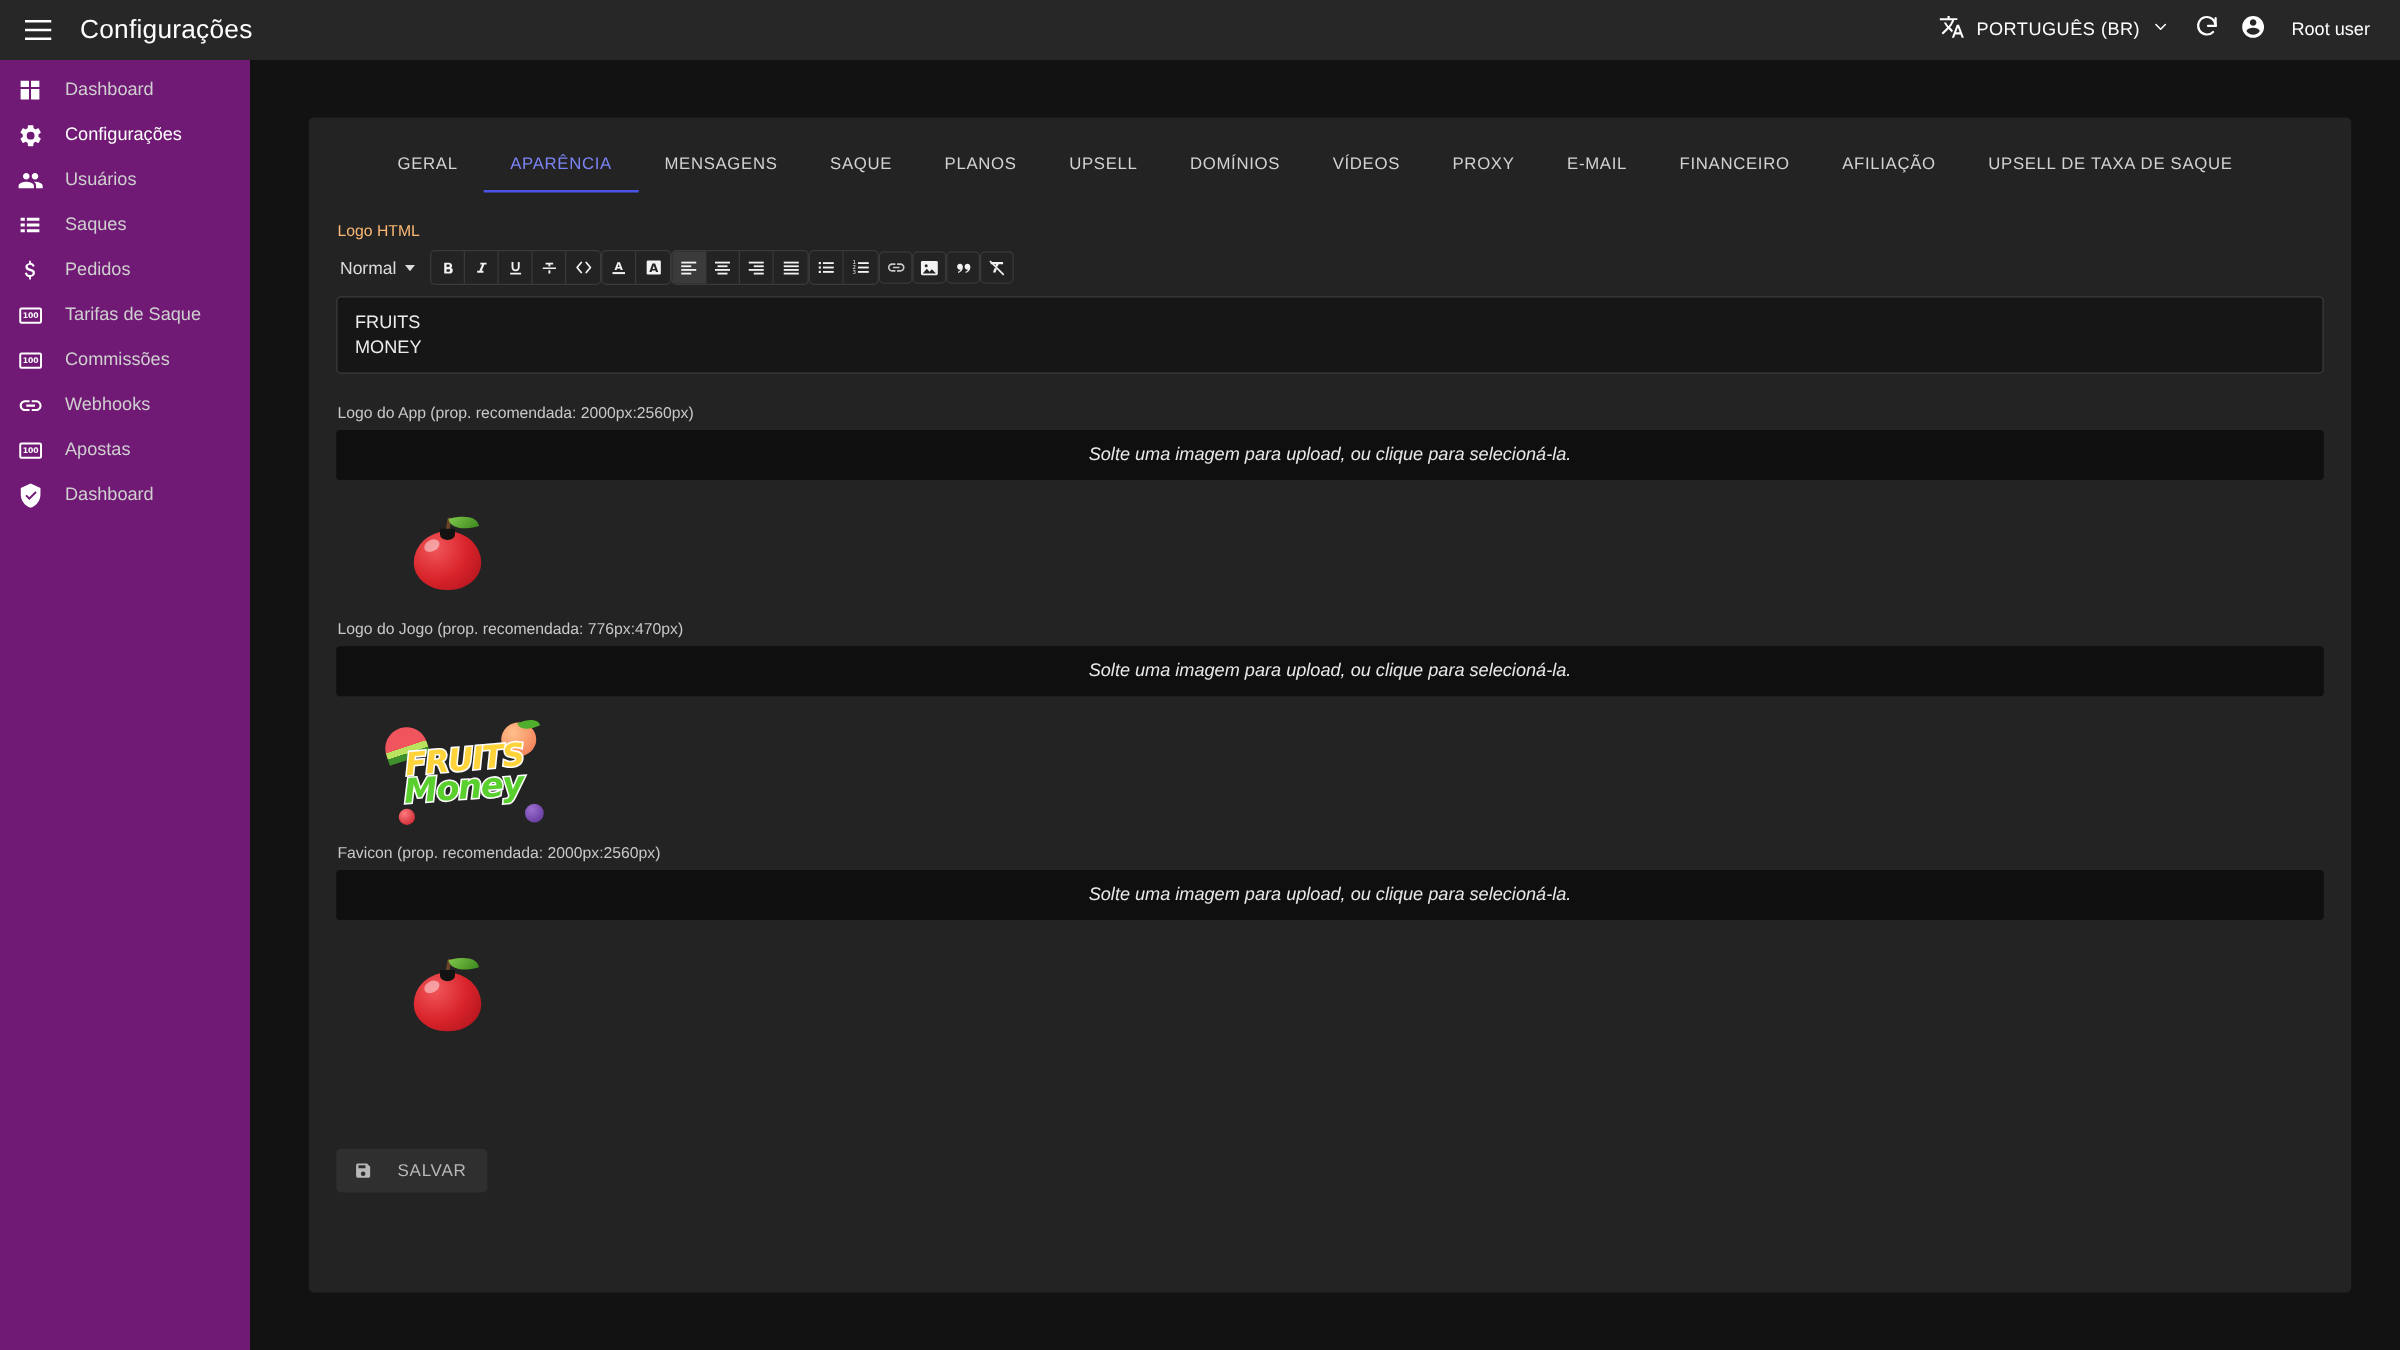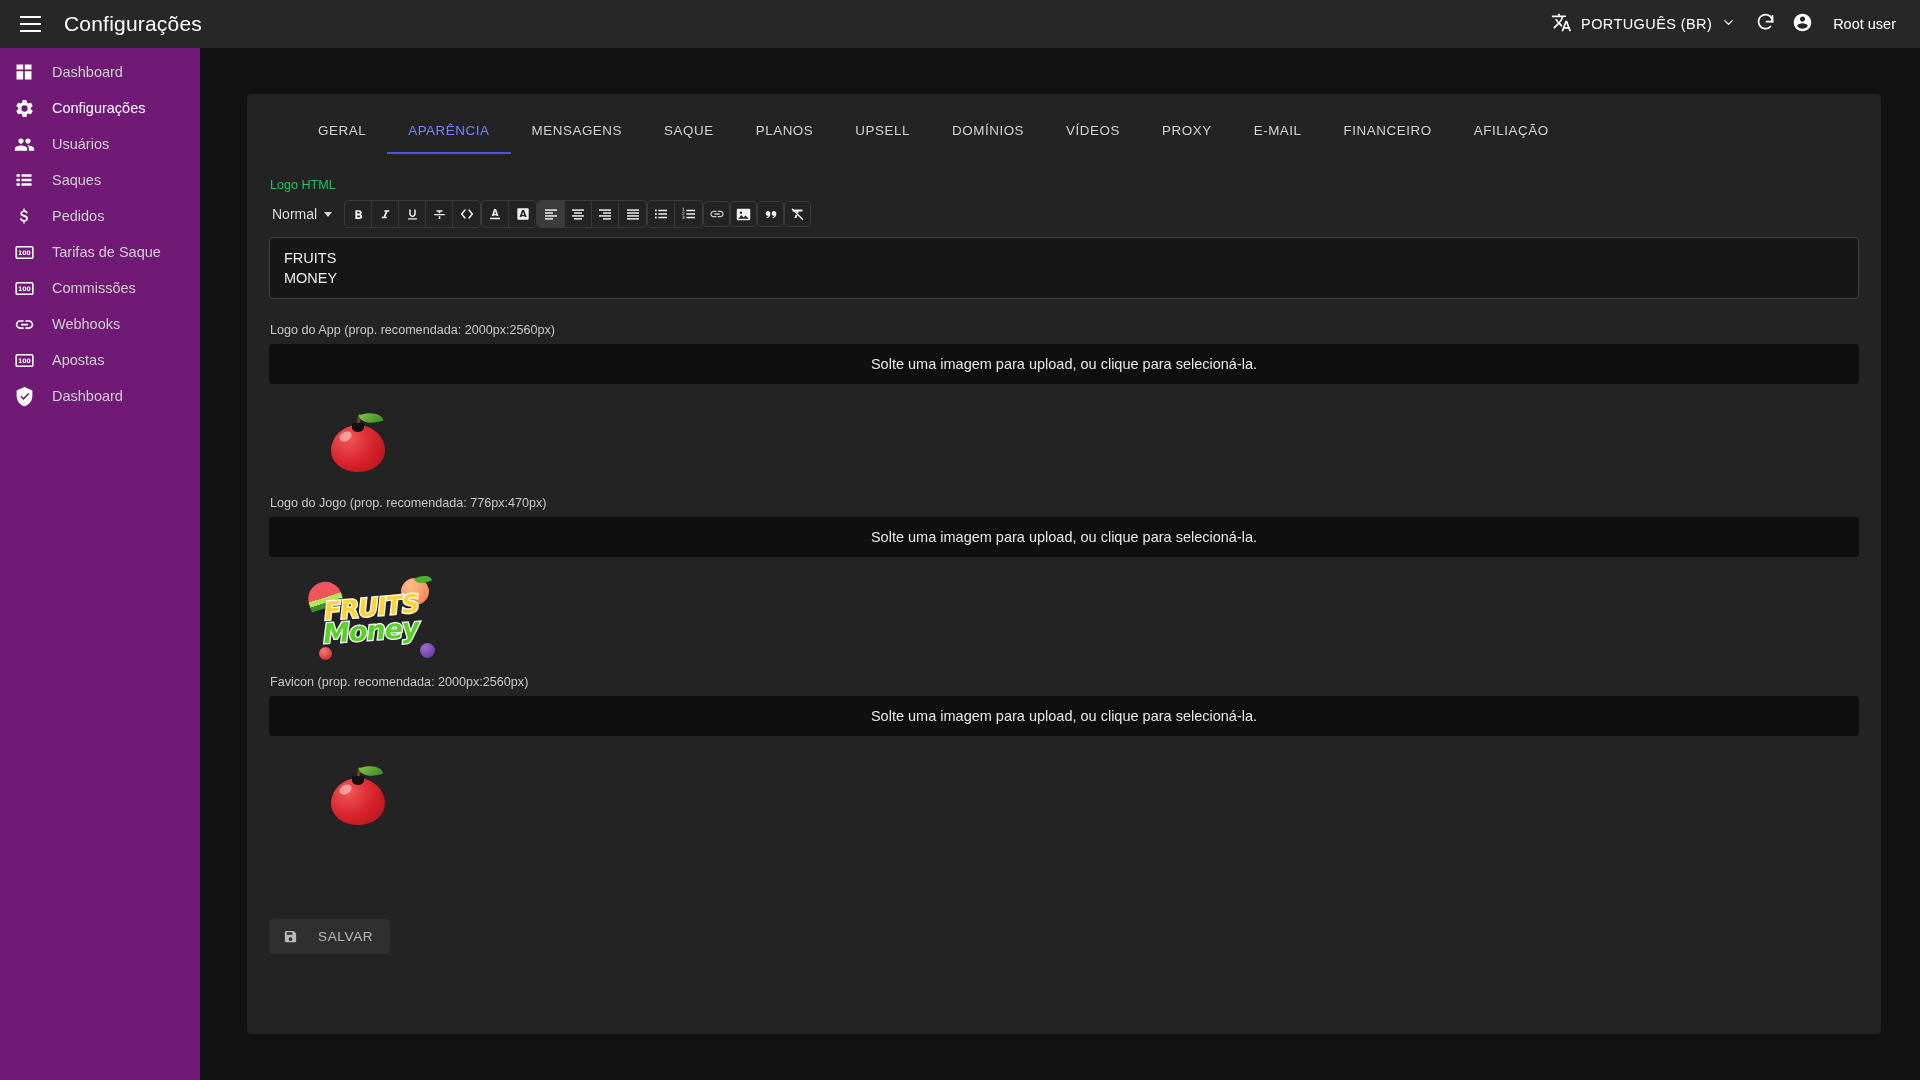--- a/index.html
+++ b/index.html
@@ -103,21 +103,21 @@
     height: 2px; background: #4a55e8;
   }
 
   
   .form-body {
     padding: 24px 22px 0 22px;
     position: relative;
     height: 840px;
   }
   .field-label {
-    font-size: 12.6px; color: #22c55e; margin-bottom: 8px; margin-left: 1px;
+    font-size: 12.6px; color: #fdba74; margin-bottom: 8px; margin-left: 1px;
   }
 
   
   .editor-toolbar {
     display: flex; align-items: center; 
     margin-bottom: 9px; padding-left: 1px;
   }
   .tb-select {
     display: flex; align-items: center; gap: 7px;
     font-size: 14px; color: #dcdcdc; cursor: pointer;
@@ -168,20 +168,21 @@
     font-size: 12.6px; color: #c8c8c8;
     margin: 24px 0 7px 1px;
   }
   .dropzone {
     background: #0f0f0f;
     border-radius: 3px;
     height: 40px;
     display: flex; align-items: center; justify-content: center;
     font-size: 14.5px; color: #e8e8e8;
     cursor: pointer;
+    font-style: italic;
   }
   .preview {
     height: 110px;
     display: flex; align-items: center;
     padding-left: 62px;
     padding-top: 6px;
   }
   .preview.tall { height: 118px; }
 
   
@@ -465,20 +466,23 @@
         </div>
       <div class="tab">
           <span>E-MAIL</span>
         </div>
       <div class="tab">
           <span>FINANCEIRO</span>
         </div>
       <div class="tab">
           <span>AFILIAÇÃO</span>
         </div>
+      <div class="tab">
+          <span>UPSELL DE TAXA DE SAQUE</span>
+        </div>
     </div>
 
     <div class="form-body">
 
       <div class="field-label">Logo HTML</div>
 
       <div class="editor-toolbar">
 
         <div class="tb-select">
           <span>Normal</span>

